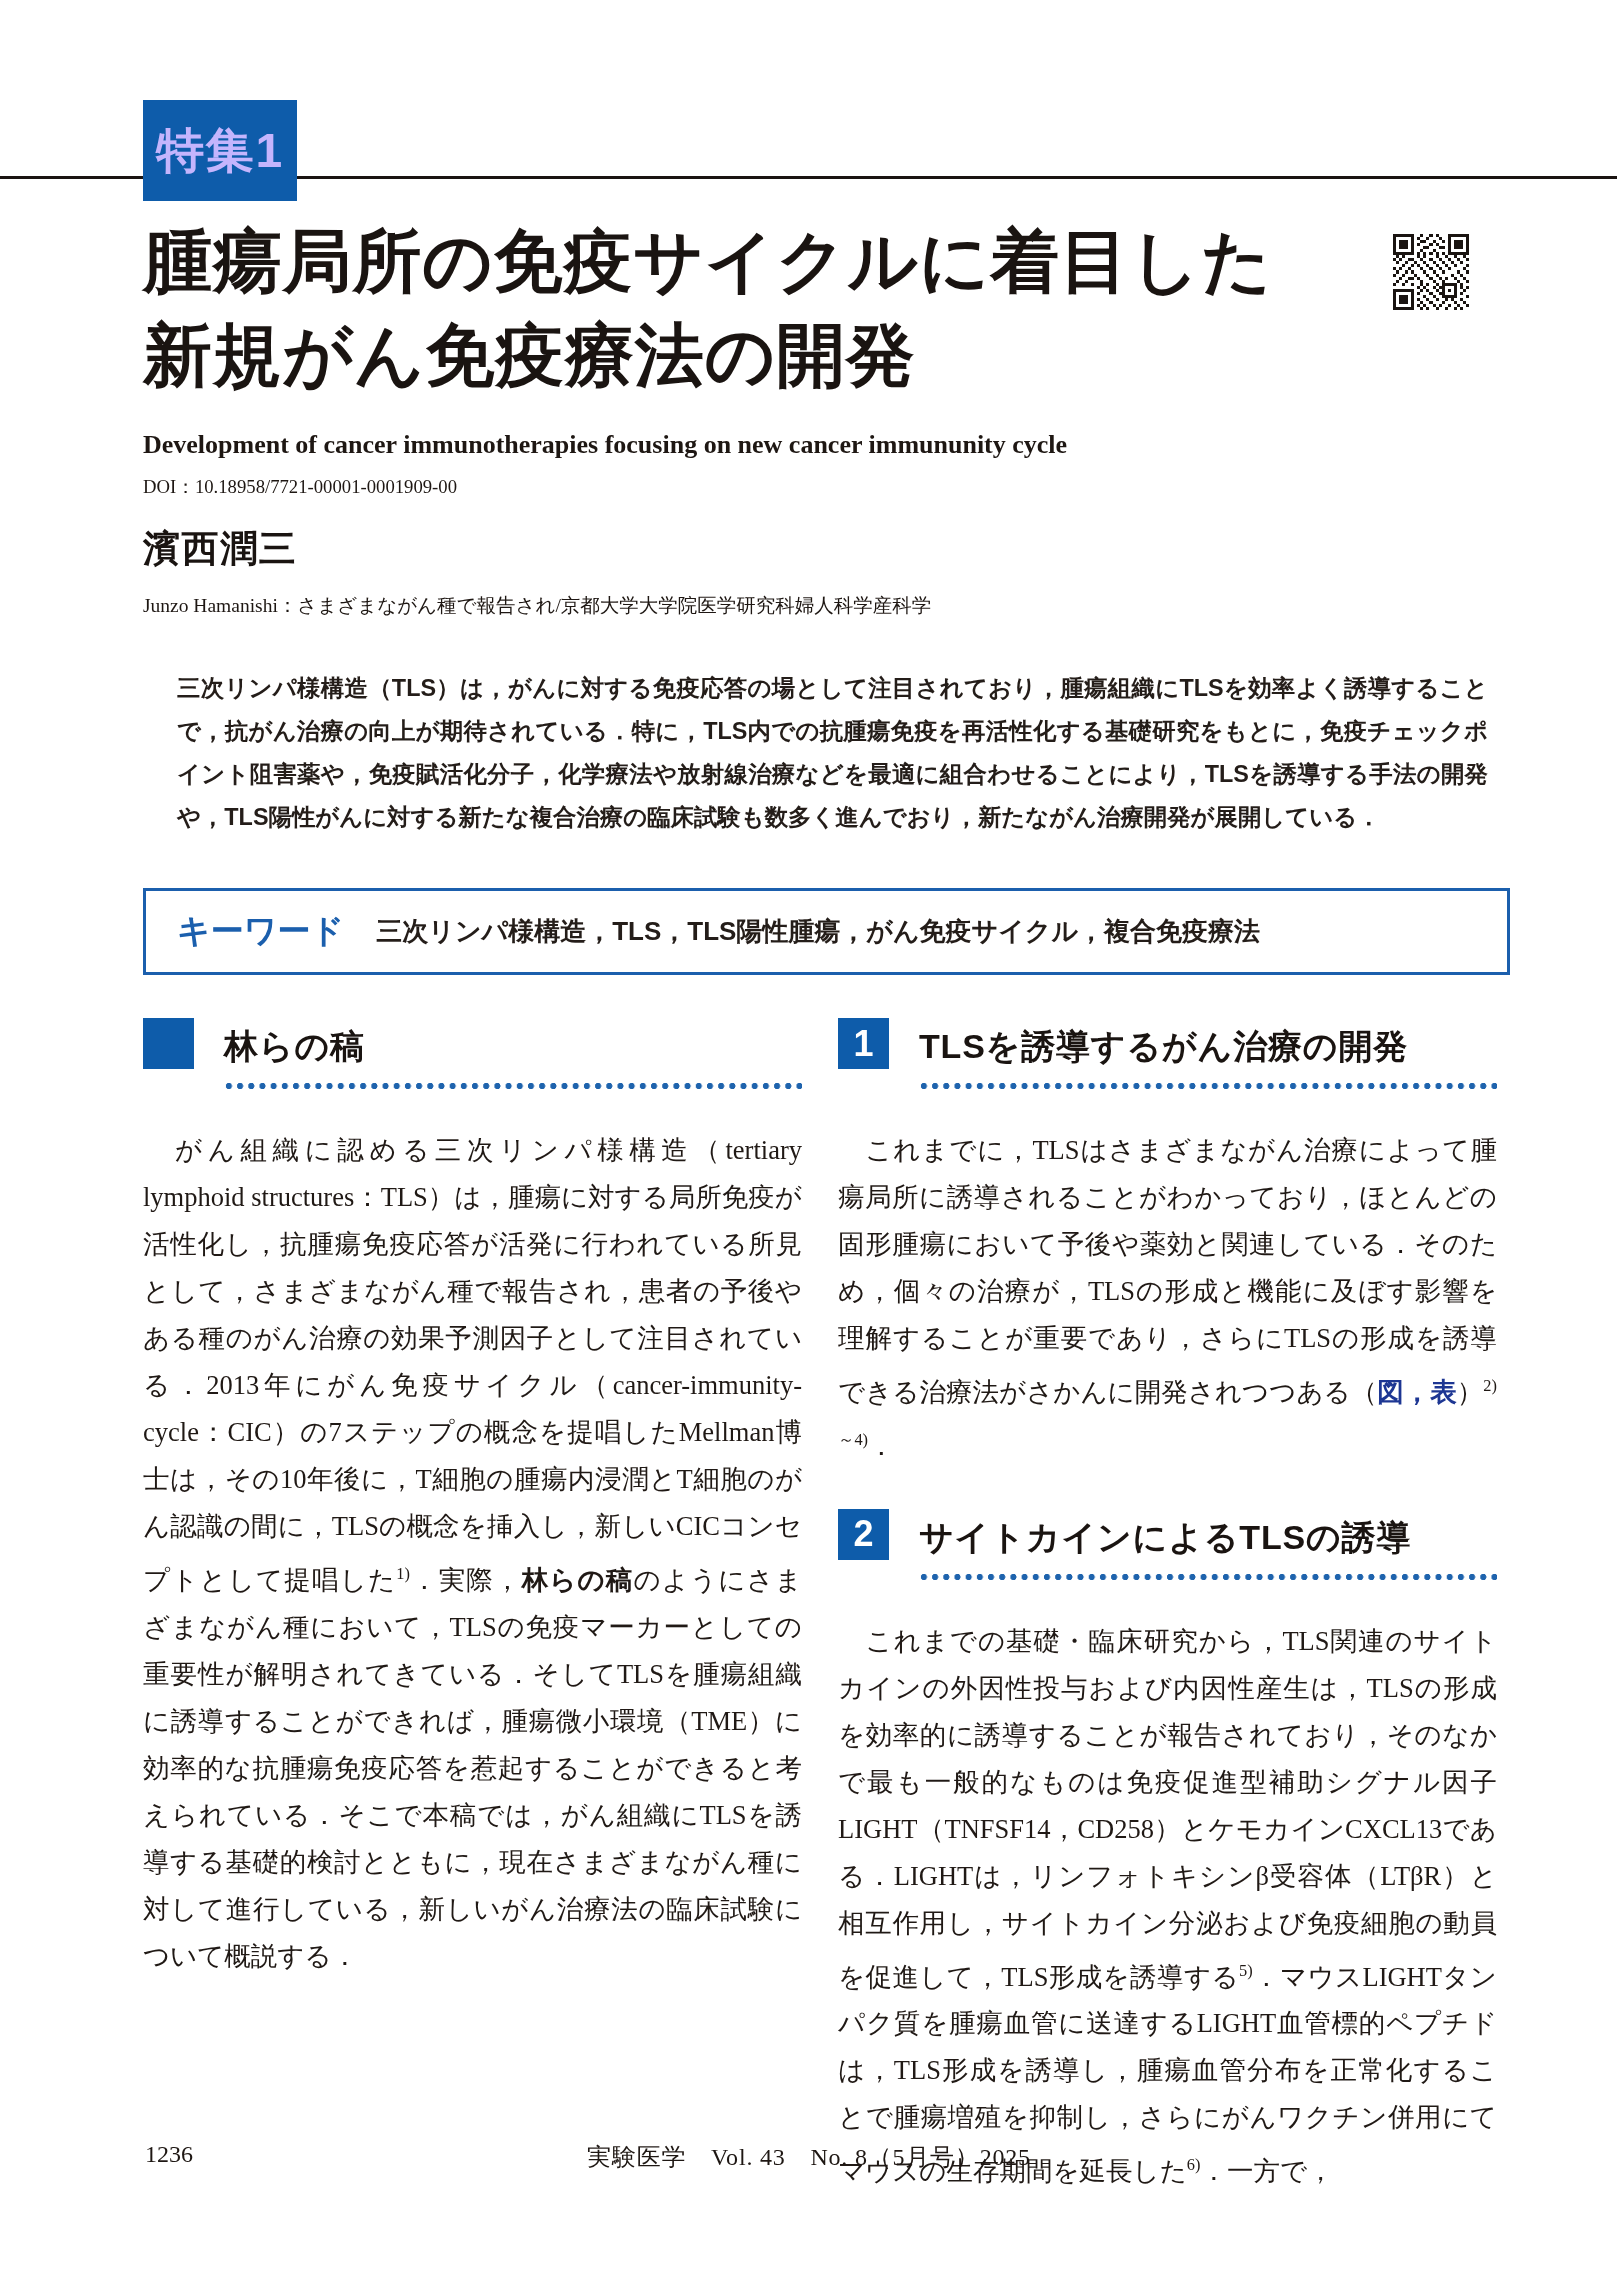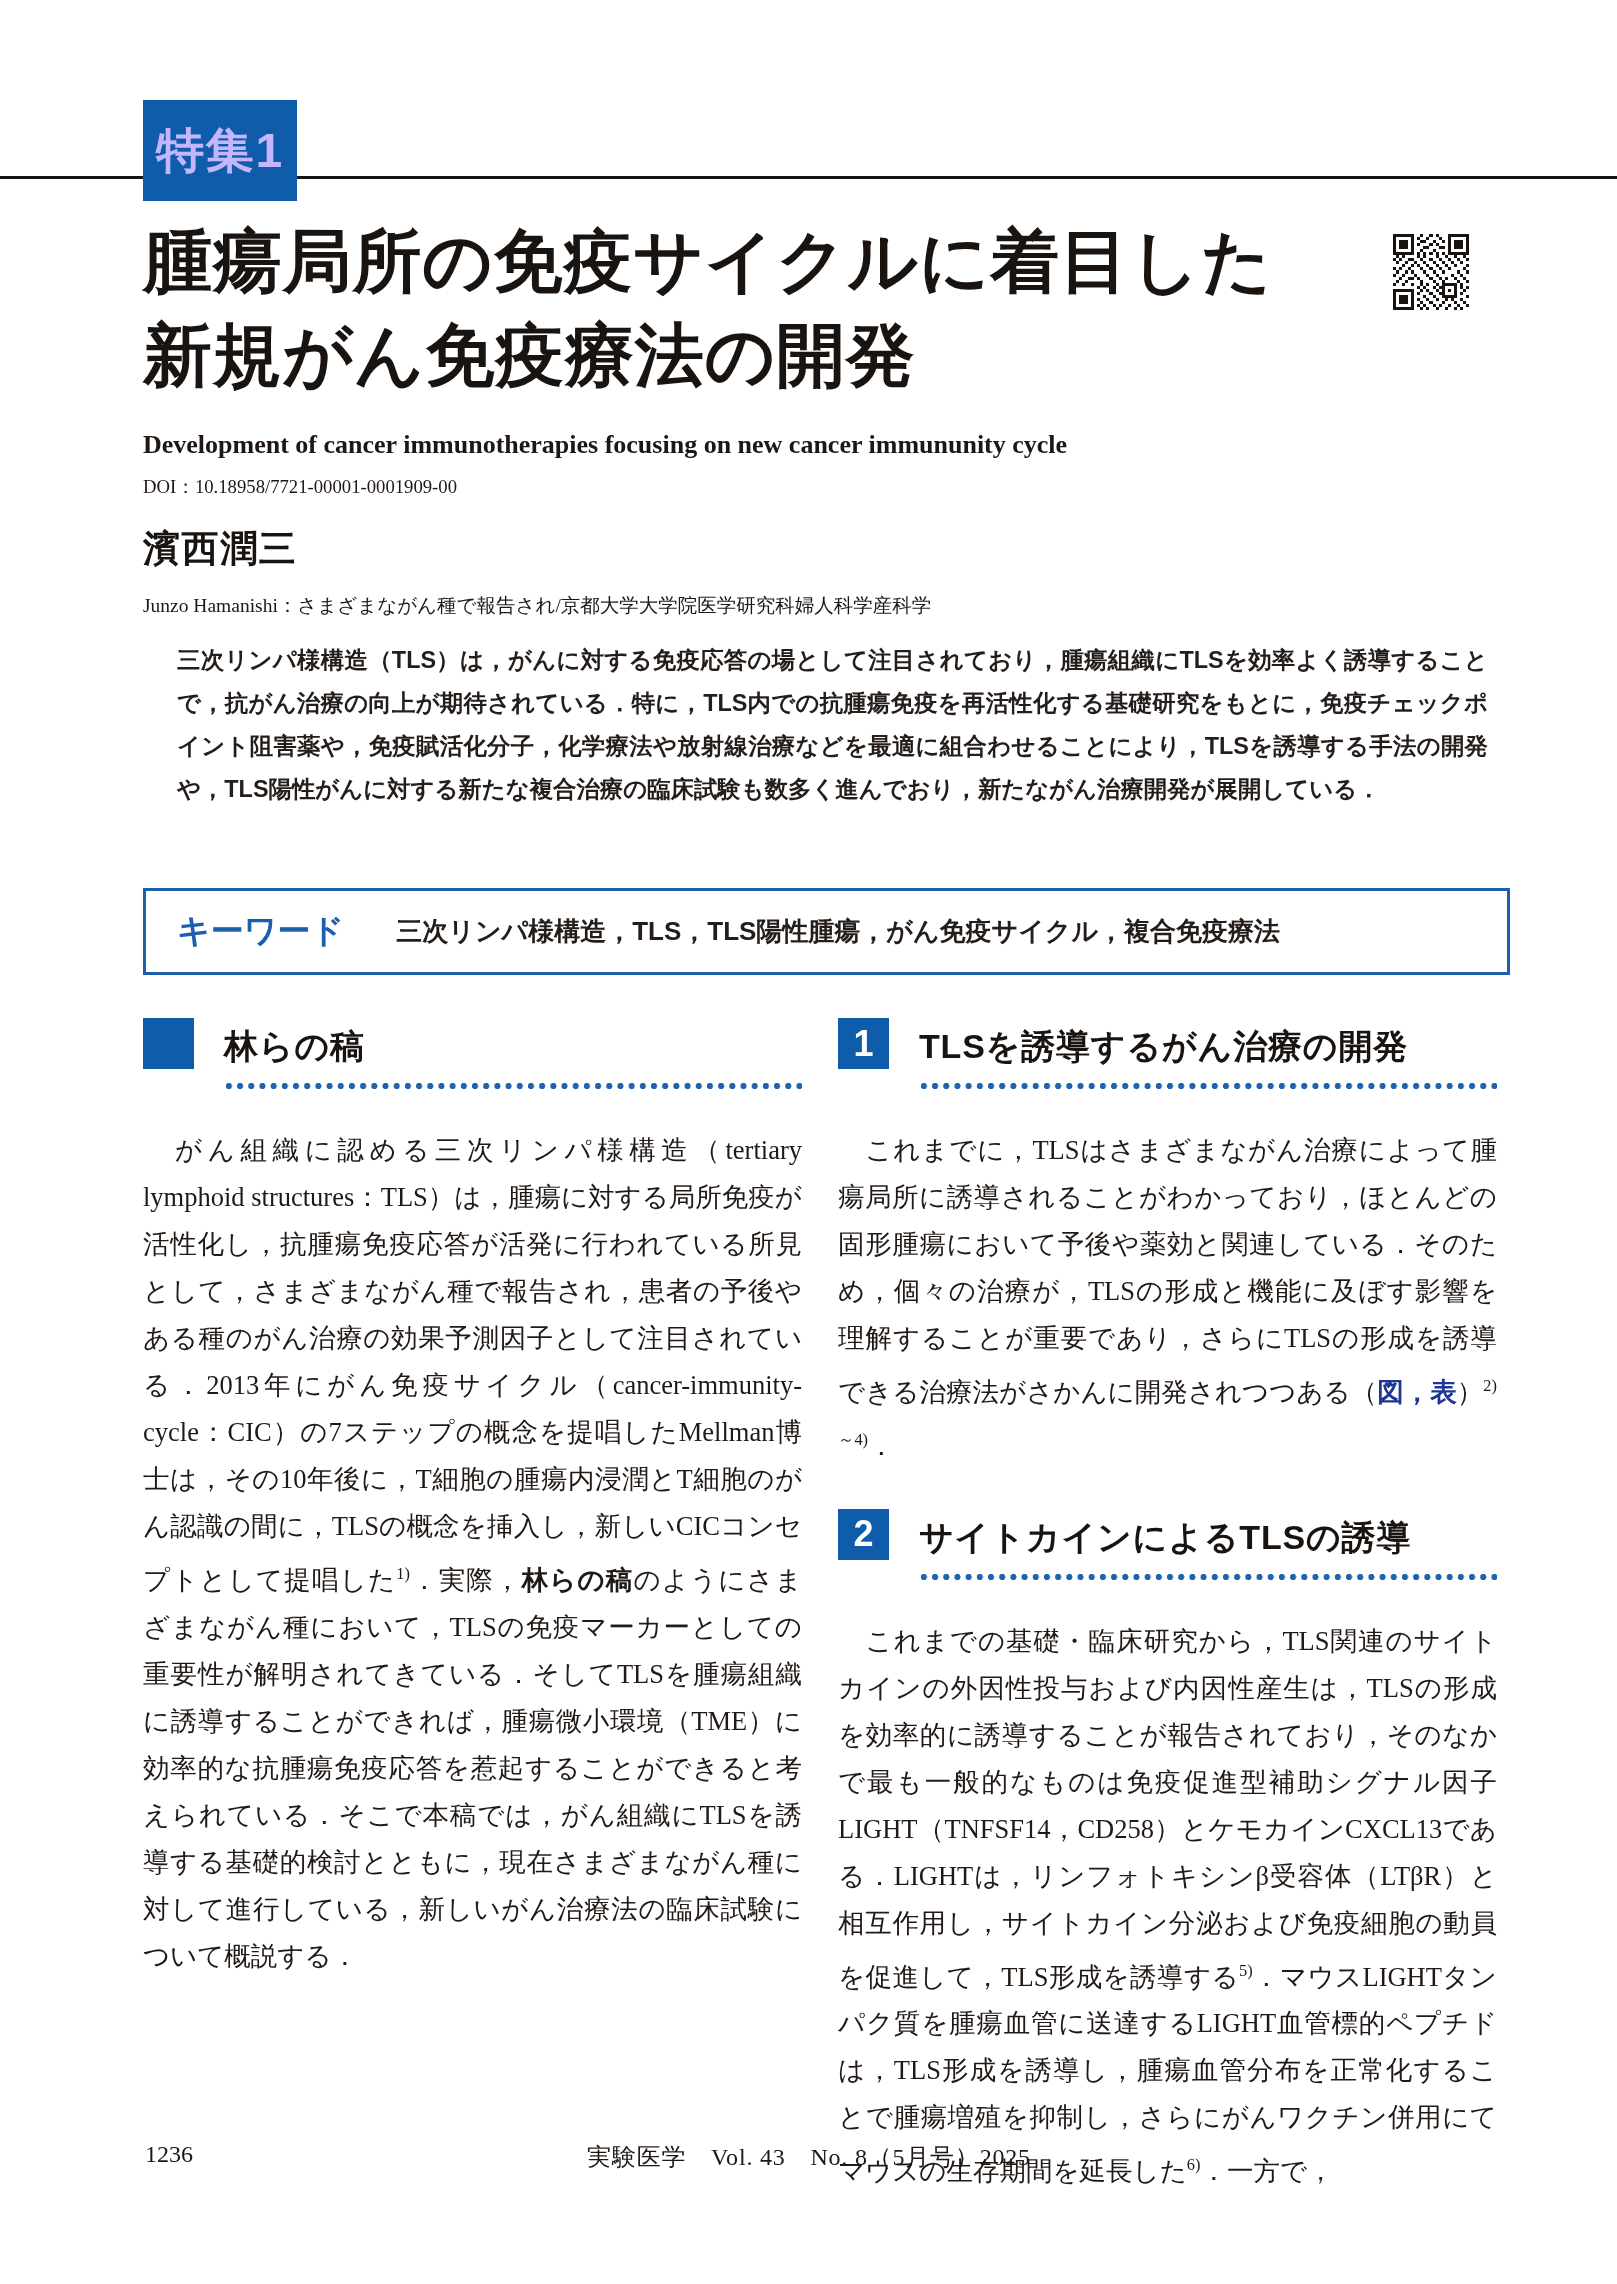--- a/index.html
+++ b/index.html
@@ -38,36 +38,36 @@
 
   
   .author-name {
     position:absolute; left:143px; top:524px; font-family:"Liberation Sans", sans-serif;
     font-weight:900; font-size:37px; color:#1a1411; letter-spacing:1.6px;
   }
   .affiliation { position:absolute; left:143px; top:592px; font-size:19.5px; color:#1e1713; }
 
   
   .abstract {
-    position:absolute; left:177px; top:639px; width:1311px;
+    position:absolute; left:177px; top:667px; width:1311px;
     font-family:"Liberation Sans", sans-serif; font-weight:600; font-size:23.4px;
     line-height:43px; text-align:justify; color:#241d19;
   }
 
   
   .keyword-box {
     position:absolute; left:143px; top:888px; width:1367px; height:87px;
     border:3.1px solid #1b5fad; display:flex; align-items:center;
   }
   .kw-label {
     margin-left:31px; color:#1b5fad; font-family:Liberation Sans, sans-serif;
     font-weight:bold; font-size:33px; white-space:nowrap;
   }
   .kw-text {
-    margin-left:52px; font-family:"Liberation Sans", sans-serif; font-weight:600;
+    margin-left:32px; font-family:"Liberation Sans", sans-serif; font-weight:600;
     font-size:26px; color:#241d19; white-space:nowrap;
   }
 
   
   .col { position:absolute; top:1018px; width:659px; }
   .col-left { left:143px; }
   .col-right { left:838px; }
 
   .sec-head { position:relative; height:72px; }
   .sec-head.second { margin-top:39px; }

